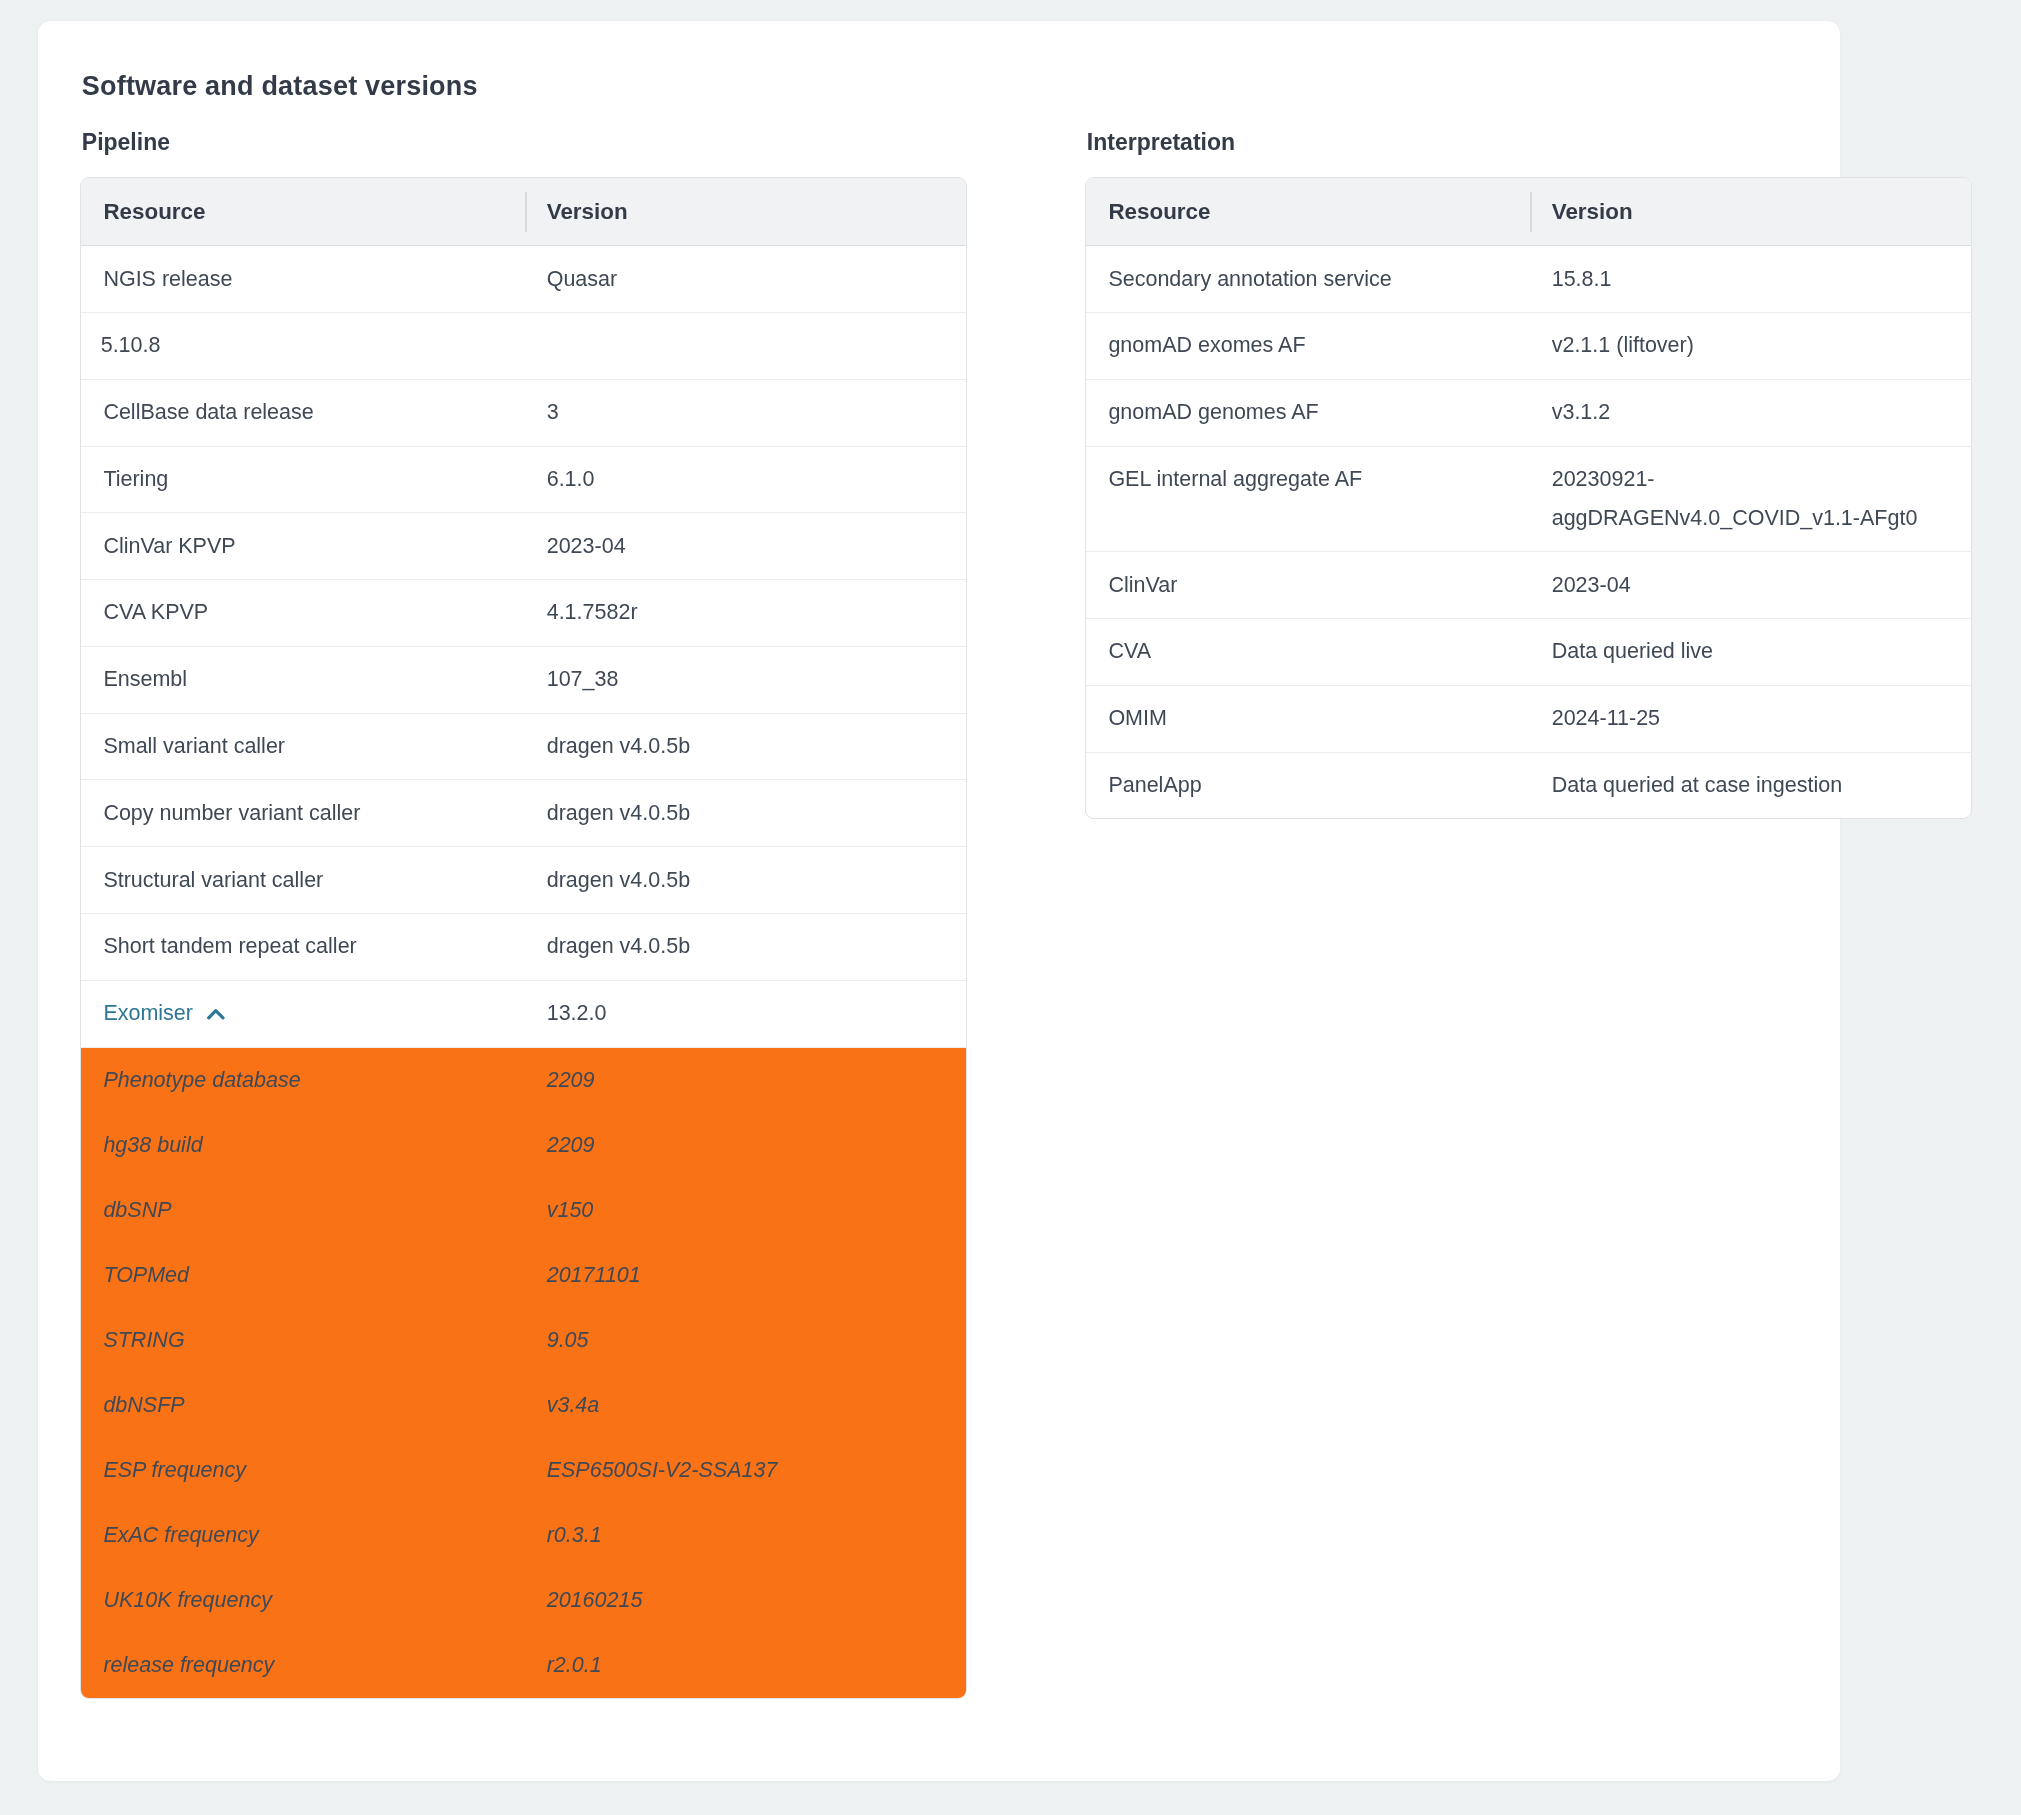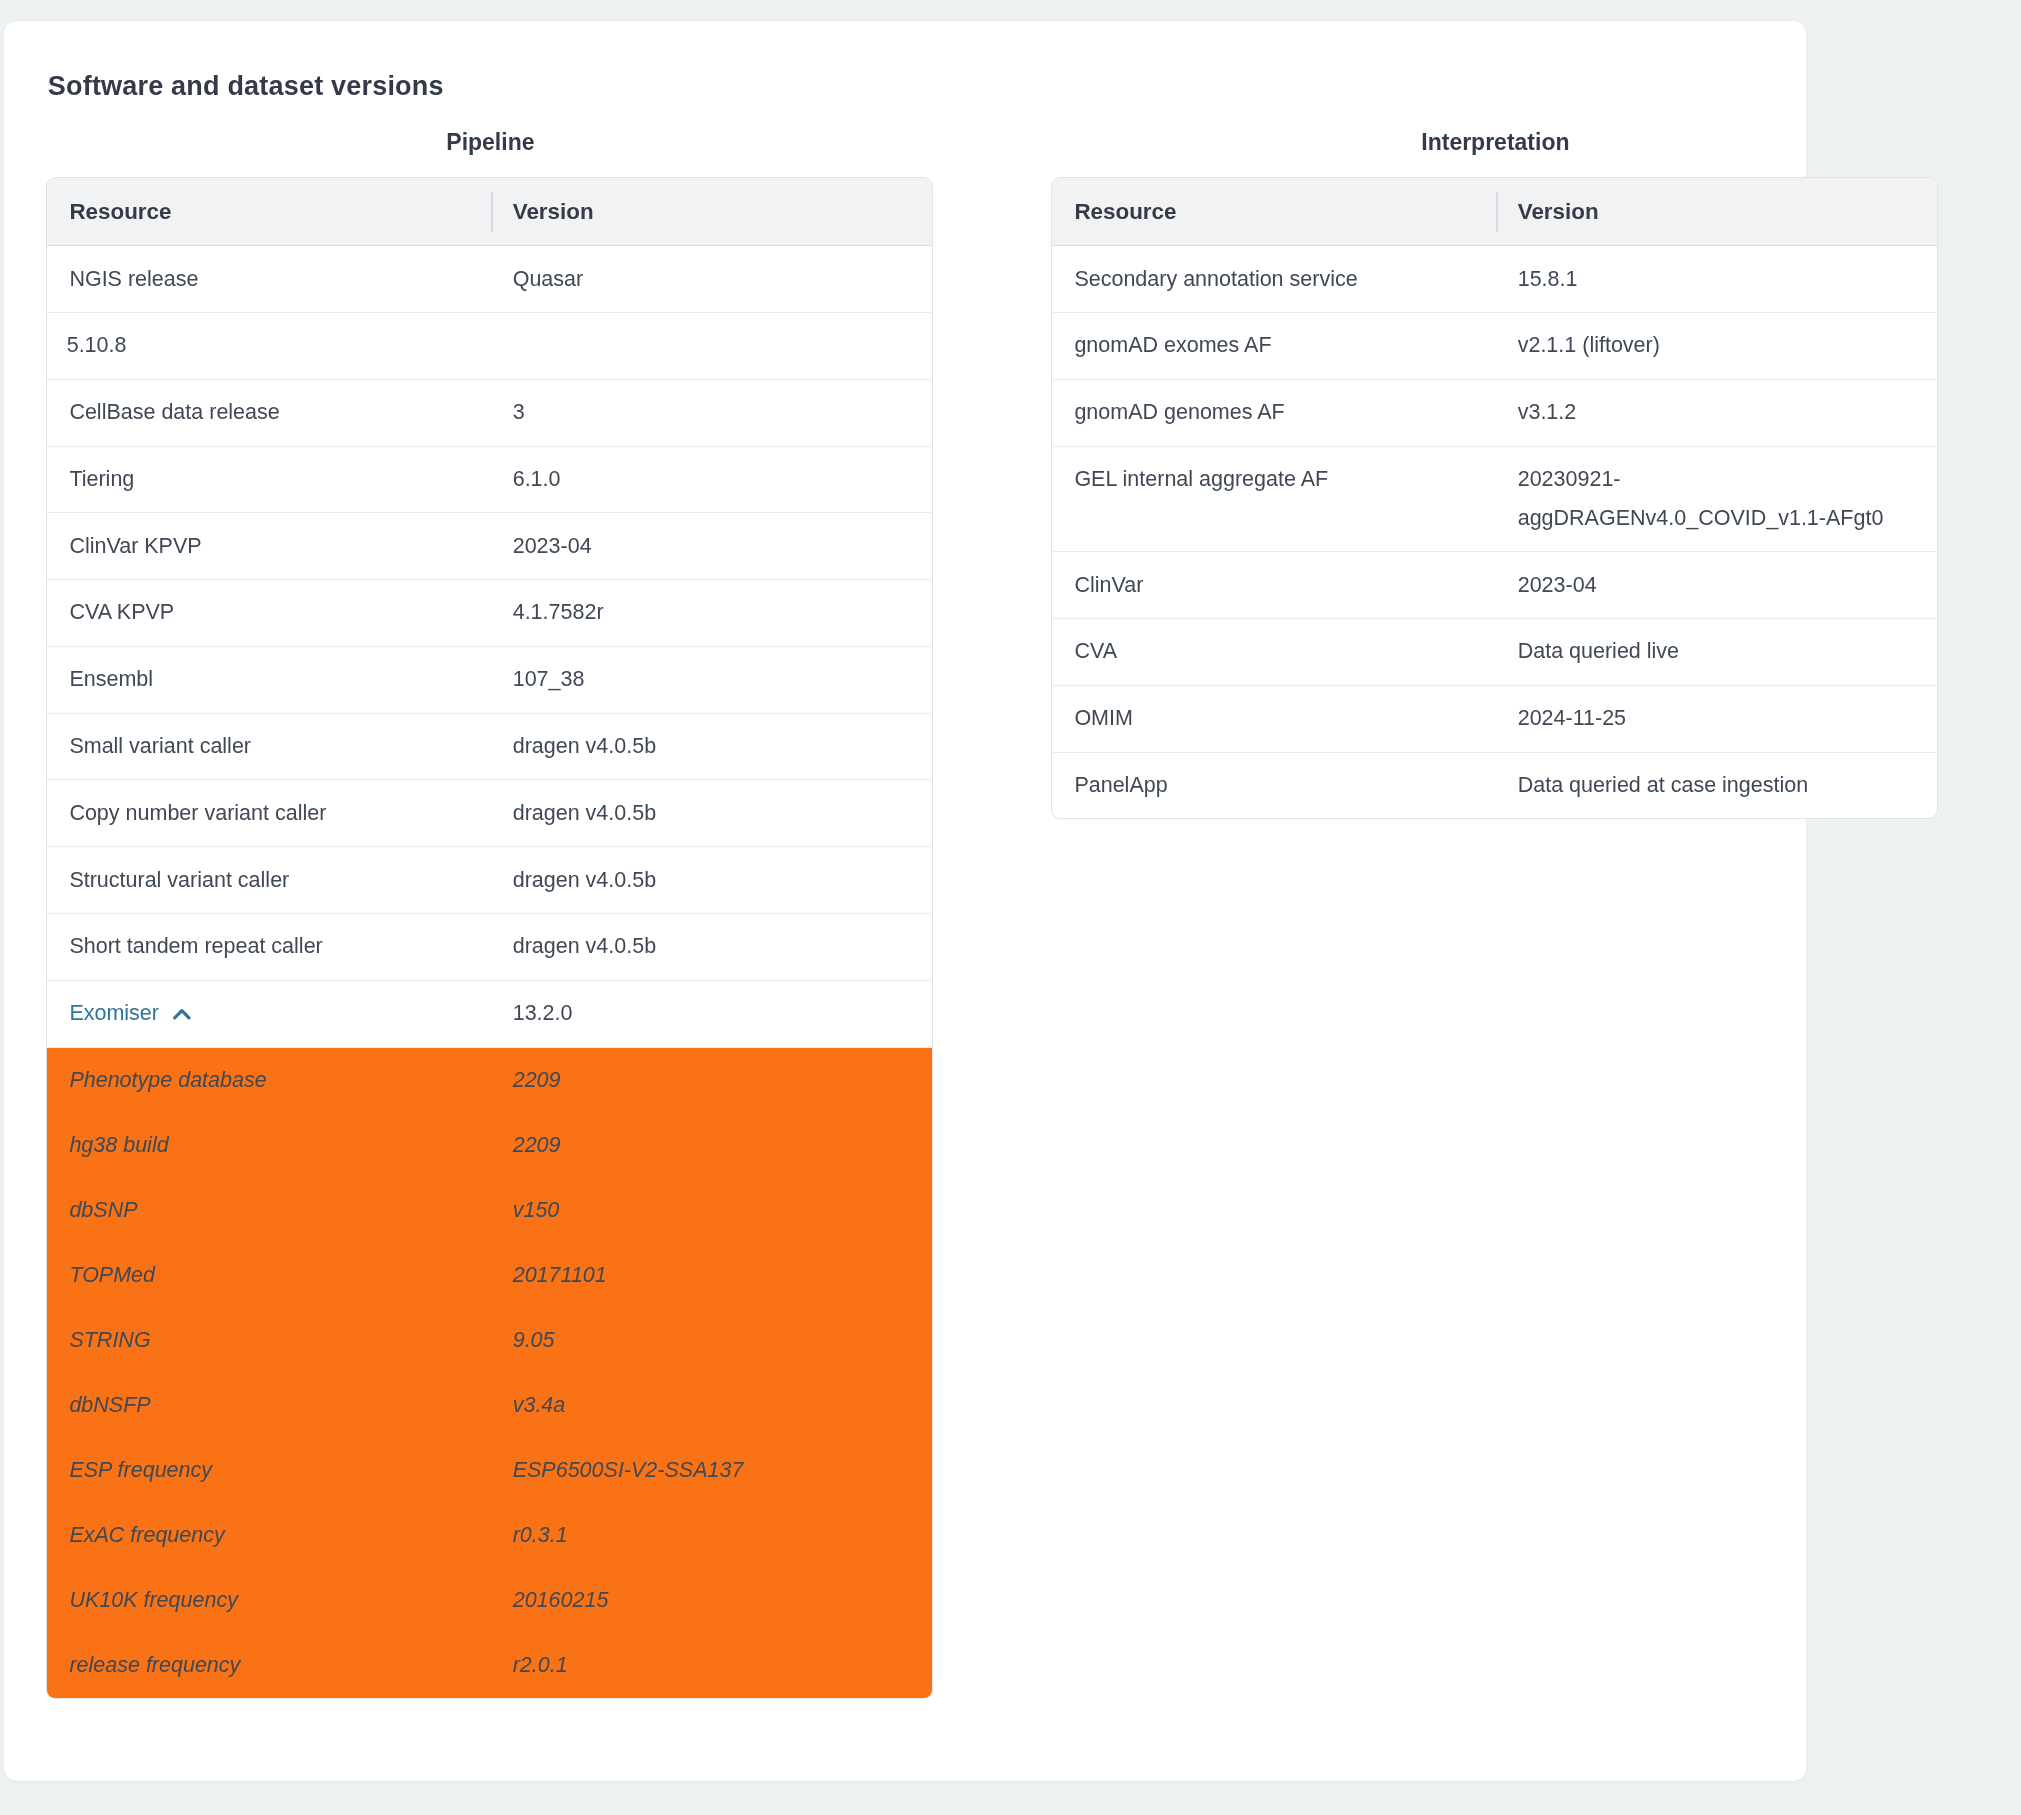--- a/index.html
+++ b/index.html
@@ -11,21 +11,21 @@
   }
   .viewport {
     position: relative;
     width: 2021px;
     height: 1815px;
     background: #edf1f2;
     overflow: hidden;
   }
   .card {
     position: absolute;
-    left: 4px;
+    left: 38px;
     top: 20.6px;
     width: 1802px;
     height: 1760px;
     background: #ffffff;
     border-radius: 12.5px;
     box-shadow: 0 0.9px 2.7px rgba(40,50,60,0.05);
     box-sizing: border-box;
     padding: 50px 43px 0 42px;
   }
   .page-title {
@@ -41,21 +41,20 @@
     grid-template-columns: 887px 887px;
     column-gap: 118px;
     align-items: start;
   }
   .section-heading {
     font-size: 23px;
     line-height: 29px;
     font-weight: bold;
     color: #333b48;
     margin: 0 0 20.6px 1.8px;
-    text-align: center;
   }
   .version-table {
     border: 0.9px solid #dfe3e6;
     border-radius: 9px;
     overflow: hidden;
     background: #ffffff;
   }
   .t-header {
     display: flex;
     align-items: stretch;

